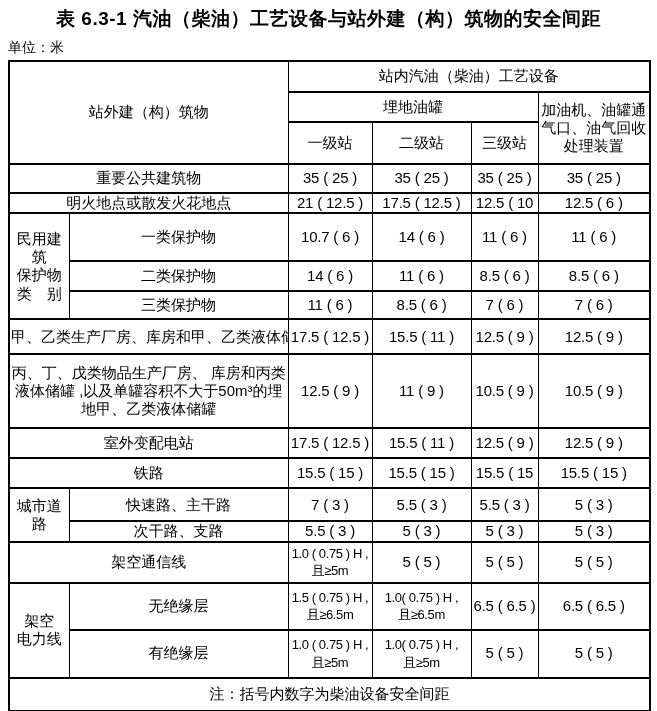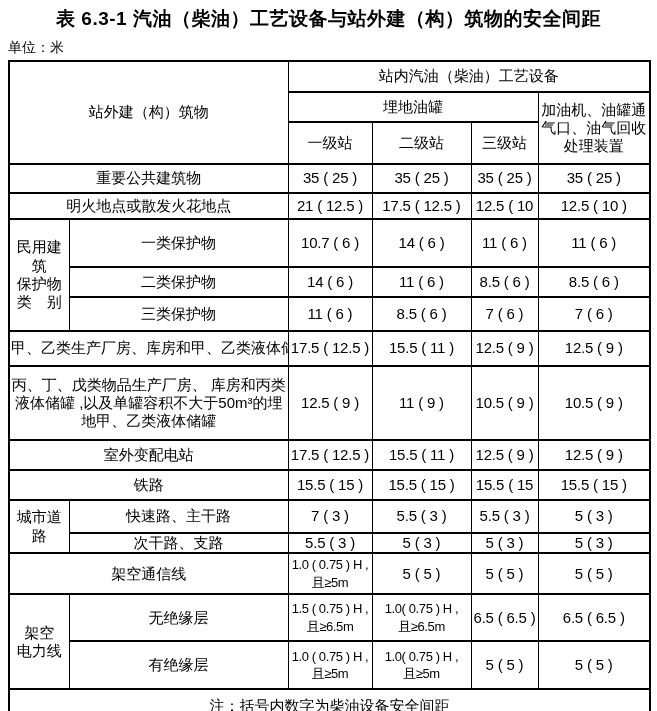--- a/index.html
+++ b/index.html
@@ -97,45 +97,45 @@
       <td class="hdr">三级站</td>
     </tr>
 
     <tr style="height:29px">
       <td colspan="2">重要公共建筑物</td>
       <td class="val">35 ( 25 )</td>
       <td class="val">35 ( 25 )</td>
       <td class="val">35 ( 25 )</td>
       <td class="val">35 ( 25 )</td>
     </tr>
-    <tr style="height:26px">
+    <tr style="height:20px">
       <td colspan="2">明火地点或散发火花地点</td>
       <td class="val">21 ( 12.5 )</td>
       <td class="val">17.5 ( 12.5 )</td>
       <td class="val">12.5 ( 10</td>
-      <td class="val">12.5 ( 10 )</td>
+      <td class="val">12.5 ( 6 )</td>
     </tr>
     <tr style="height:48px">
       <td class="gc" rowspan="3">民用建筑
 保护物
 类　别</td>
       <td>一类保护物</td>
       <td class="val">10.7 ( 6 )</td>
       <td class="val">14 ( 6 )</td>
       <td class="val">11 ( 6 )</td>
       <td class="val">11 ( 6 )</td>
     </tr>
     <tr style="height:30px">
       <td>二类保护物</td>
       <td class="val">14 ( 6 )</td>
       <td class="val">11 ( 6 )</td>
       <td class="val">8.5 ( 6 )</td>
       <td class="val">8.5 ( 6 )</td>
     </tr>
-    <tr style="height:34px">
+    <tr style="height:28px">
       <td>三类保护物</td>
       <td class="val">11 ( 6 )</td>
       <td class="val">8.5 ( 6 )</td>
       <td class="val">7 ( 6 )</td>
       <td class="val">7 ( 6 )</td>
     </tr>
     <tr style="height:35px">
       <td class="lbl-sm" colspan="2">甲、乙类生产厂房、库房和甲、乙类液体储罐</td>
       <td class="val">17.5 ( 12.5 )</td>
       <td class="val">15.5 ( 11 )</td>

